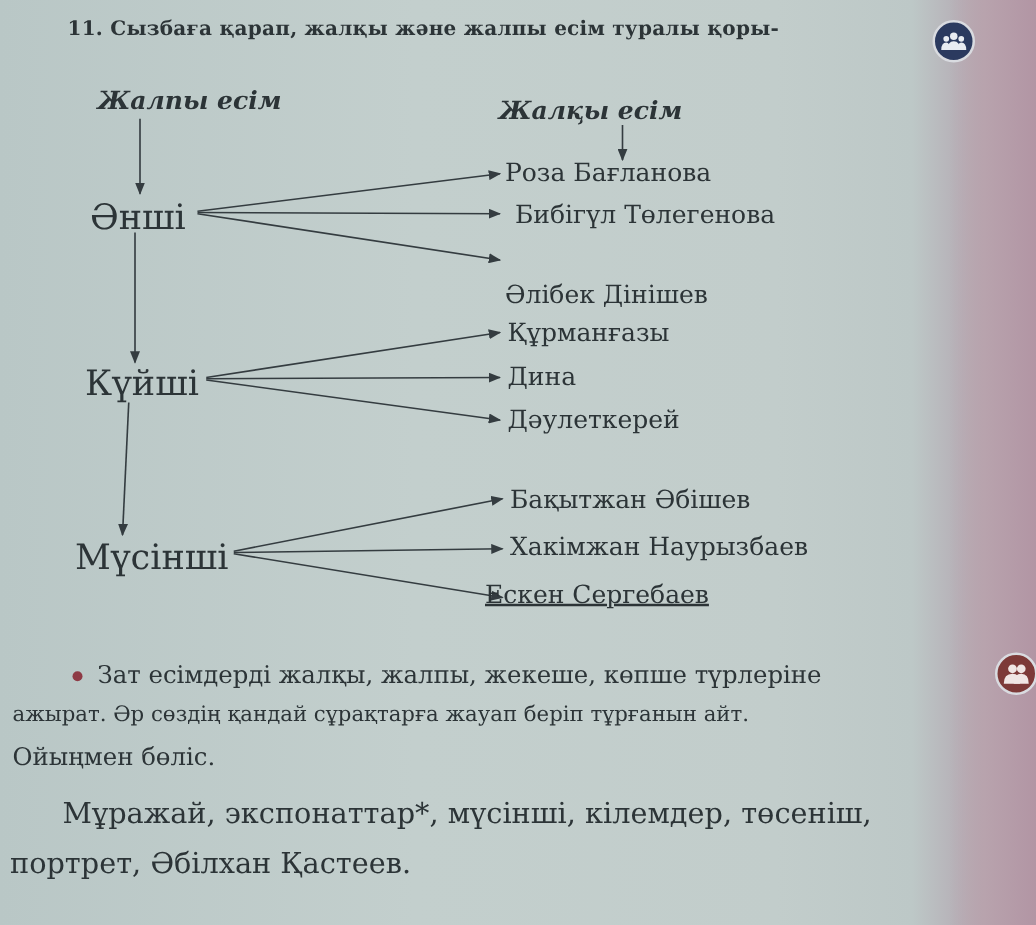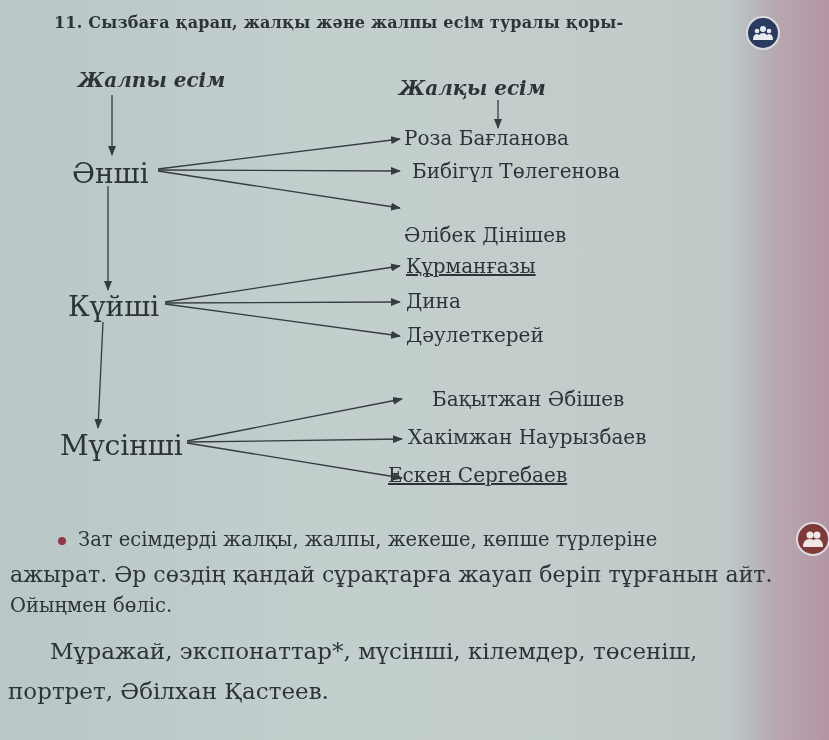--- a/index.html
+++ b/index.html
@@ -83,29 +83,29 @@
 
 <div class="abs head" style="left:78px;top:68px;">Жалпы есім</div>
 <div class="abs head" style="left:382px;top:76px;margin-left:17px;">Жалқы есім</div>
 
 <div class="abs cat" style="left:72px;top:157px;">Әнші</div>
 <div class="abs name" style="left:404px;top:126px;">Роза Бағланова</div>
 <div class="abs name" style="left:412px;top:159px;">Бибігүл Төлегенова</div>
 <div class="abs name" style="left:404px;top:195px;margin-top:28px;">Әлібек Дінішев</div>
 
 <div class="abs cat" style="left:68px;top:290px;">Күйші</div>
-<div class="abs name" style="left:406px;top:254px;text-decoration:underline;">Құрманғазы</div>
+<div class="abs name" style="left:406px;top:254px;">Құрманғазы</div>
 <div class="abs name" style="left:406px;top:289px;">Дина</div>
 <div class="abs name" style="left:406px;top:323px;">Дәулеткерей</div>
 
 <div class="abs cat" style="left:60px;top:429px;">Мүсінші</div>
-<div class="abs name" style="left:432px;top:387px;text-align:right;">Бақытжан Әбішев</div>
+<div class="abs name" style="left:408px;top:387px;text-align:right;">Бақытжан Әбішев</div>
 <div class="abs name" style="left:408px;top:425px;text-align:center;">Хакімжан Наурызбаев</div>
 <div class="abs name" style="left:388px;top:463px;text-decoration:underline;">Ескен Сергебаев</div>
 
 <div class="abs bullet-line" style="left:58px;top:528px;font-size:19.5px;">
   <span class="dot"></span><span>Зат есімдерді жалқы, жалпы, жекеше, көпше түрлеріне</span>
 </div>
-<div class="abs bullet-line" style="left:10px;top:562px;font-size:22px;">ажырат. Әр сөздің қандай сұрақтарға жауап беріп тұрғанын айт.</div>
+<div class="abs bullet-line" style="left:10px;top:562px;font-size:17px;">ажырат. Әр сөздің қандай сұрақтарға жауап беріп тұрғанын айт.</div>
 <div class="abs bullet-line" style="left:10px;top:594px;font-size:19.5px;">Ойыңмен бөліс.</div>
 
 <div class="abs words" style="left:50px;top:630px;">Мұражай, экспонаттар*, мүсінші, кілемдер, төсеніш,</div>
 <div class="abs words" style="left:8px;top:670px;">портрет, Әбілхан Қастеев.</div>
 
 </body></html>

